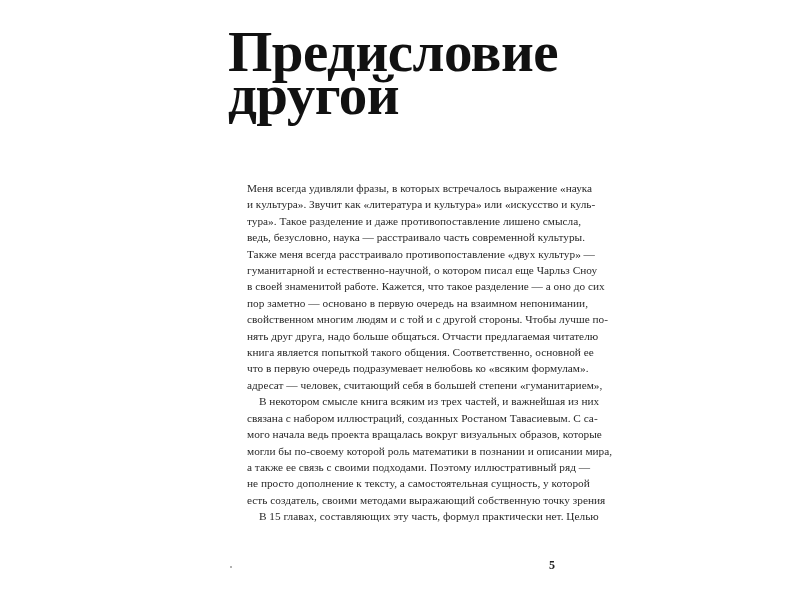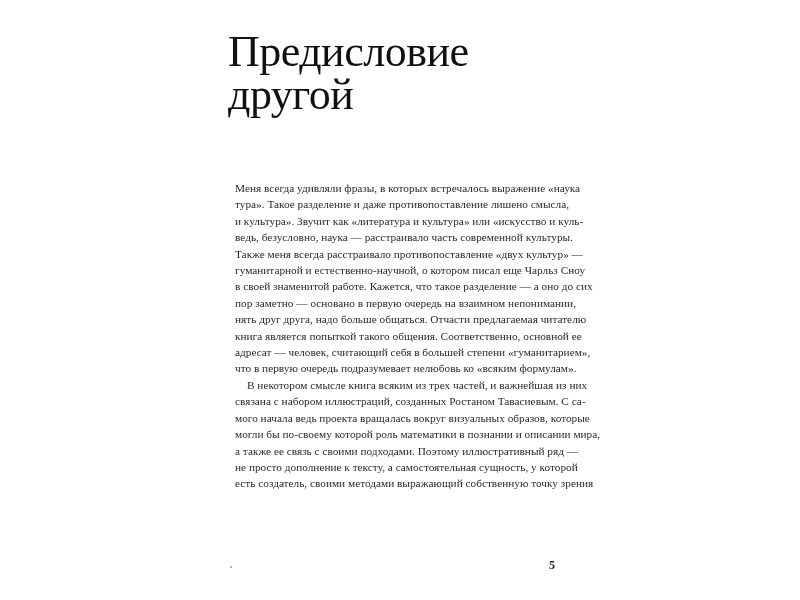--- a/index.html
+++ b/index.html
@@ -1,47 +1,49 @@
 <!DOCTYPE html>
 <html><head>
 <meta charset="utf-8">
 <style>
   html, body { margin:0; padding:0; background:#ffffff; }
   body { width:800px; height:600px; position:relative; overflow:hidden; font-family:"DejaVu Serif", serif; color:#222; }
-  .title { position:absolute; left:228px; top:30px; width:300px; font-family:"Liberation Serif", serif; font-weight:normal; font-size:44px; line-height:43px; color:#111; letter-spacing:-0.5px; }
-  .body { position:absolute; left:235px; top:180px; width:322px; font-family:"Liberation Serif", serif; font-size:11.3px; line-height:16.4px; color:#2a2a2a; text-align:justify; }
+  .title { position:absolute; left:228px; top:30px; width:300px; font-family:"Liberation Serif", serif; font-weight:bold; font-size:57px; line-height:43px; color:#111; letter-spacing:-0.5px; }
+  .body { position:absolute; left:247px; top:180px; width:322px; font-family:"Liberation Serif", serif; font-size:11.3px; line-height:16.4px; color:#2a2a2a; text-align:justify; }
   .line { display:block; text-align:justify; text-align-last:justify; white-space:nowrap; overflow:visible; }
   .line.last { text-align-last:left; }
   .pagenum { position:absolute; left:549px; top:558px; font-family:"Liberation Serif", serif; font-weight:bold; font-size:12px; color:#222; }
   .dot { position:absolute; left:230px; top:566px; width:2px; height:2px; background:#999; border-radius:1px; }
 </style>
 </head>
 <body>
 
 <div class="title">
   <div>Предисловие</div>
   <div>другой</div>
 </div>
 
 <div class="body">
   <span class="line">Меня всегда удивляли фразы, в которых встречалось выражение «наука</span>
+  <span class="line">и культура». Звучит как «литература и культура» или «искусство и куль-</span>
   <span class="line">тура». Такое разделение и даже противопоставление лишено смысла,</span>
-  <span class="line">и культура». Звучит как «литература и культура» или «искусство и куль-</span>
   <span class="line">ведь, безусловно, наука — расстраивало часть современной культуры.</span>
   <span class="line">Также меня всегда расстраивало противопоставление «двух культур» —</span>
   <span class="line">гуманитарной и естественно-научной, о котором писал еще Чарльз Сноу</span>
   <span class="line">в своей знаменитой работе. Кажется, что такое разделение — а оно до сих</span>
   <span class="line">пор заметно — основано в первую очередь на взаимном непонимании,</span>
+  <span class="line">свойственном многим людям и с той и с другой стороны. Чтобы лучше по-</span>
   <span class="line">нять друг друга, надо больше общаться. Отчасти предлагаемая читателю</span>
   <span class="line">книга является попыткой такого общения. Соответственно, основной ее</span>
+  <span class="line last">что в первую очередь подразумевает нелюбовь ко «всяким формулам».</span>
   <span class="line">адресат — человек, считающий себя в большей степени «гуманитарием»,</span>
-  <span class="line last">что в первую очередь подразумевает нелюбовь ко «всяким формулам».</span>
   <span class="line" style="padding-left:12px">В некотором смысле книга всяким из трех частей, и важнейшая из них</span>
   <span class="line">связана с набором иллюстраций, созданных Ростаном Тавасиевым. С са-</span>
   <span class="line">мого начала ведь проекта вращалась вокруг визуальных образов, которые</span>
   <span class="line">могли бы по-своему которой роль математики в познании и описании мира,</span>
   <span class="line">а также ее связь с своими подходами. Поэтому иллюстративный ряд —</span>
   <span class="line">не просто дополнение к тексту, а самостоятельная сущность, у которой</span>
   <span class="line">есть создатель, своими методами выражающий собственную точку зрения</span>
+  <span class="line" style="padding-left:12px">В 15 главах, составляющих эту часть, формул практически нет. Целью</span>
 </div>
 
 <div class="dot"></div>
 <div class="pagenum">5</div>
 
 </body></html>

